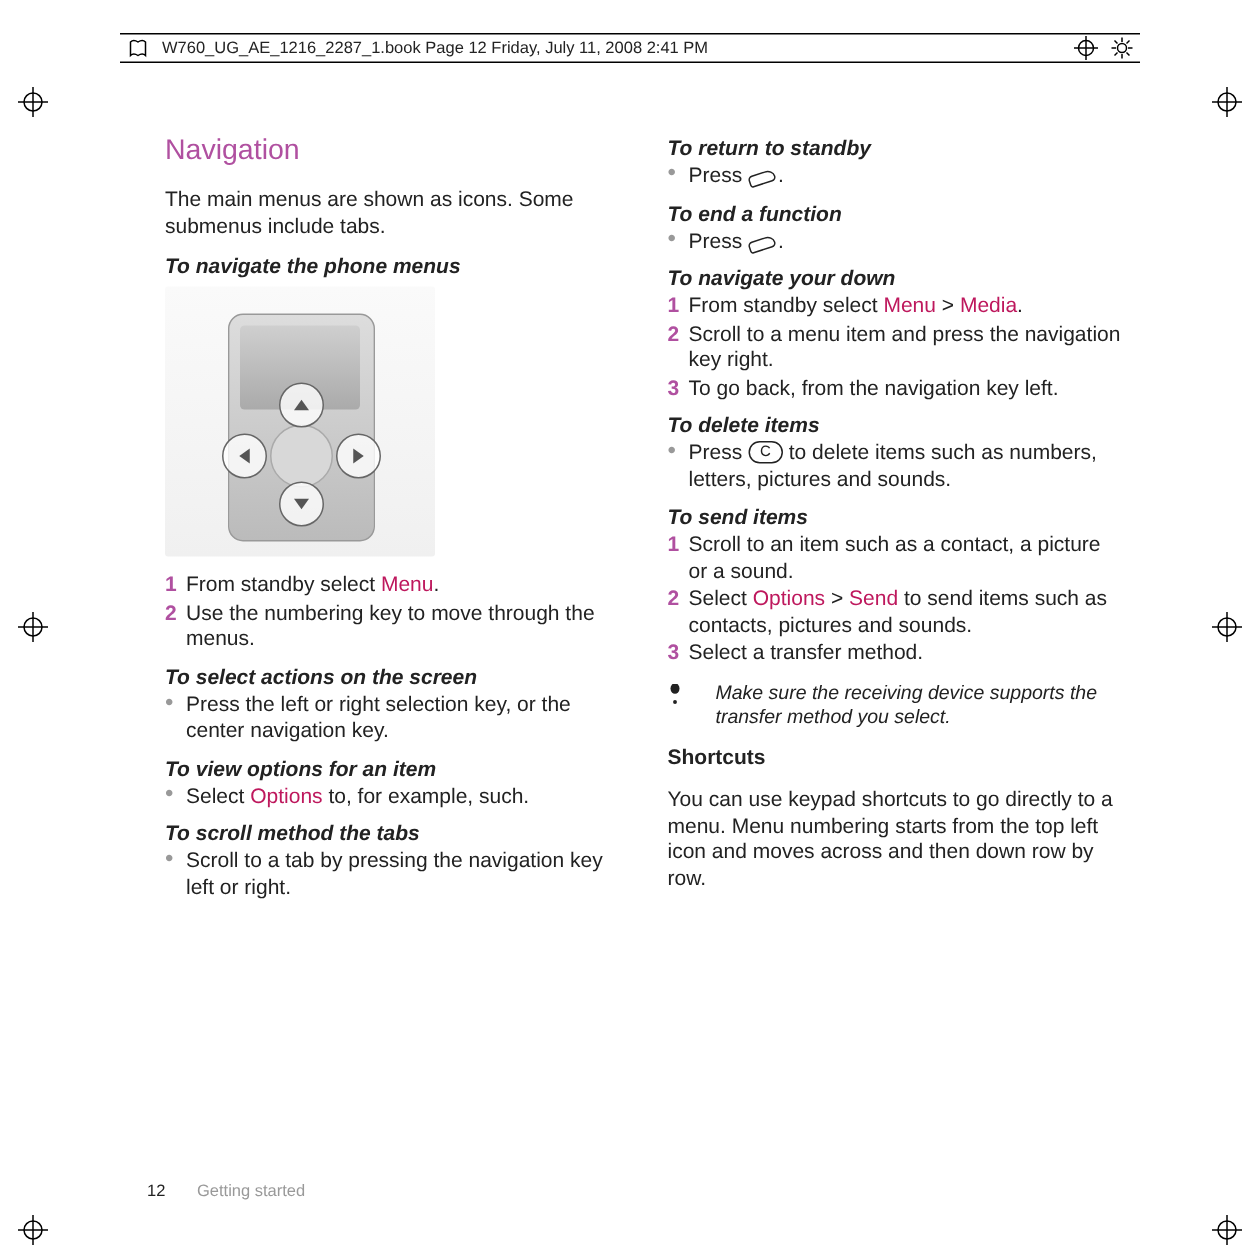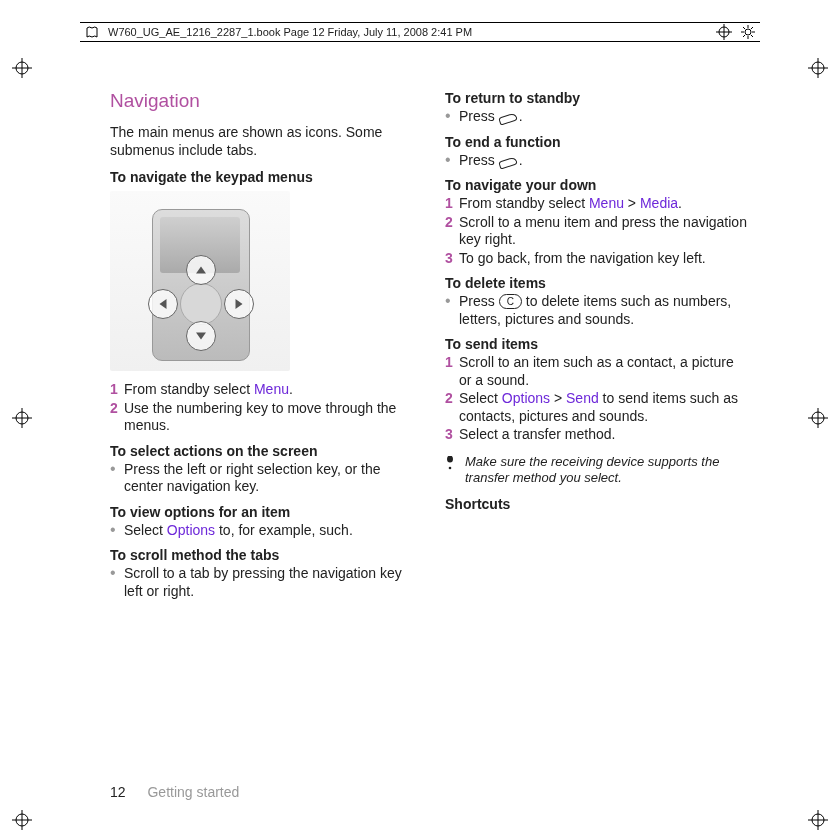--- a/index.html
+++ b/index.html
@@ -63,20 +63,21 @@
     color: #b050a0;
     font-size: 19px;
     font-weight: normal;
     margin: 0 0 2px 0;
   }
   .body-text {
     margin: 12px 0 10px 0;
     line-height: 1.25;
   }
   .sub-heading {
+    font-style: italic;
     font-weight: bold;
     margin: 8px 0 2px 0;
   }
   .sub-heading-bold {
     font-weight: bold;
     margin: 10px 0 2px 0;
   }
   ol.numbered {
     list-style: none;
     padding: 0;
@@ -105,21 +106,21 @@
     line-height: 1.25;
   }
   ul.bulleted li .dot {
     color: #999;
     width: 14px;
     flex-shrink: 0;
     font-size: 16px;
     line-height: 1;
   }
   ul.bulleted li .txt { flex: 1; }
-  .link { color: #6d28d9; }
+  .link { color: #be185d; }
   .phone-img {
     width: 180px;
     height: 180px;
     margin: 6px 0 10px 0;
     background: linear-gradient(180deg, #fafafa, #f0f0f0);
     position: relative;
     border-radius: 2px;
   }
   .phone-body {
     position: absolute;
@@ -191,37 +192,37 @@
     border-radius: 10px;
     padding: 0 7px;
     font-size: 10px;
     line-height: 13px;
     vertical-align: middle;
     position: relative;
     top: -1px;
   }
   .note-row {
     display: flex;
-    gap: 8px;
+    gap: 20px;
     margin: 10px 0;
     font-style: italic;
     font-size: 13px;
     line-height: 1.25;
   }
   .note-icon {
     width: 12px;
     flex-shrink: 0;
     padding-top: 2px;
   }
   .note-icon svg { display: block; }
   .footer {
     position: absolute;
-    left: 110px;
+    left: 98px;
     bottom: 40px;
-    font-size: 14px;
+    font-size: 11px;
   }
   .footer .pg { font-weight: normal; margin-right: 18px; color: #222; }
   .footer .sec { color: #999; }
 </style>
 </head>
 <body>
 
 <div class="crop-mark crop-tl">
   <svg width="20" height="20">
       <circle cx="10" cy="10" r="6" fill="none" stroke="#000"></circle>
@@ -296,21 +297,21 @@
       </svg>
   </span>
 </div>
 
 <div class="page">
 
   <div class="col">
     <h2 class="section">Navigation</h2>
     <p class="body-text">The main menus are shown as icons. Some submenus include tabs.</p>
 
-    <p class="sub-heading">To navigate the keypad menus</p>
+    <p class="sub-heading">To navigate the phone menus</p>
 
     <div class="phone-img">
       <div class="phone-body"></div>
       <div class="phone-screen"></div>
       <div class="dpad"></div>
       <div class="arrow-ring ar-up"></div>
       <div class="arrow-ring ar-down"></div>
       <div class="arrow-ring ar-left"></div>
       <div class="arrow-ring ar-right"></div>
     </div>
@@ -412,19 +413,20 @@
       <div class="note-icon">
         <svg width="10" height="18">
             <ellipse cx="5" cy="3" rx="3" ry="3.5" fill="#222"></ellipse>
             <circle cx="5" cy="12" r="1.3" fill="#222"></circle>
           </svg>
       </div>
       <div>Make sure the receiving device supports the transfer method you select.</div>
     </div>
 
     <p class="sub-heading-bold">Shortcuts</p>
+    <p class="body-text">You can use keypad shortcuts to go directly to a menu. Menu numbering starts from the top left icon and moves across and then down row by row.</p>
   </div>
 </div>
 
 <div class="footer">
   <span class="pg">12</span>
   <span class="sec">Getting started</span>
 </div>
 
 </body></html>

